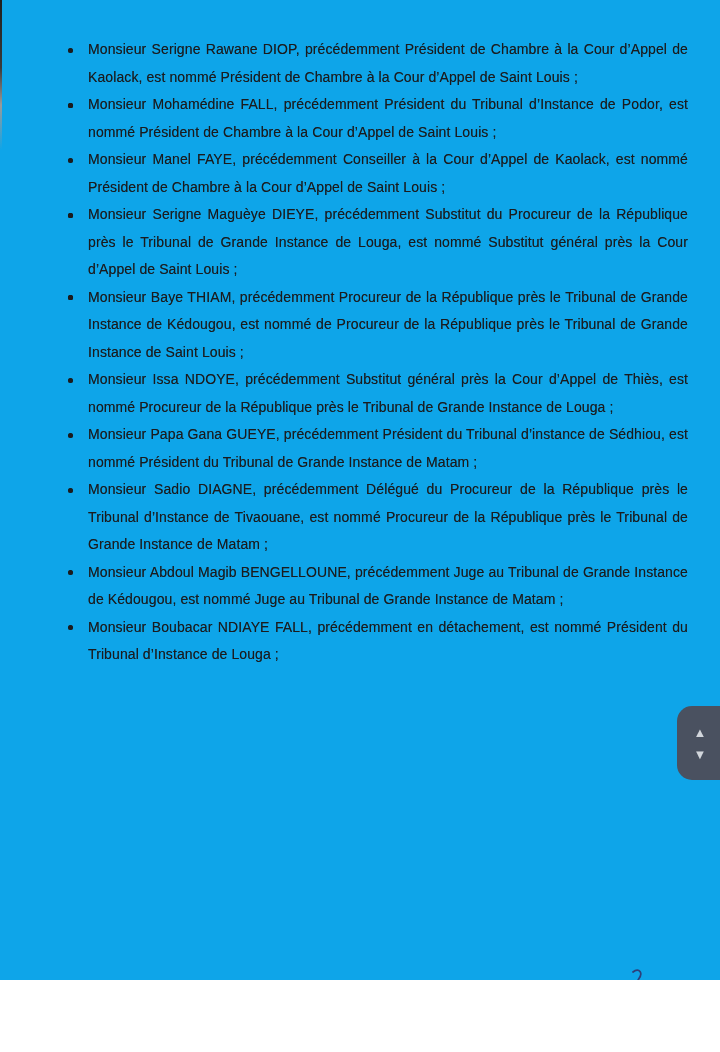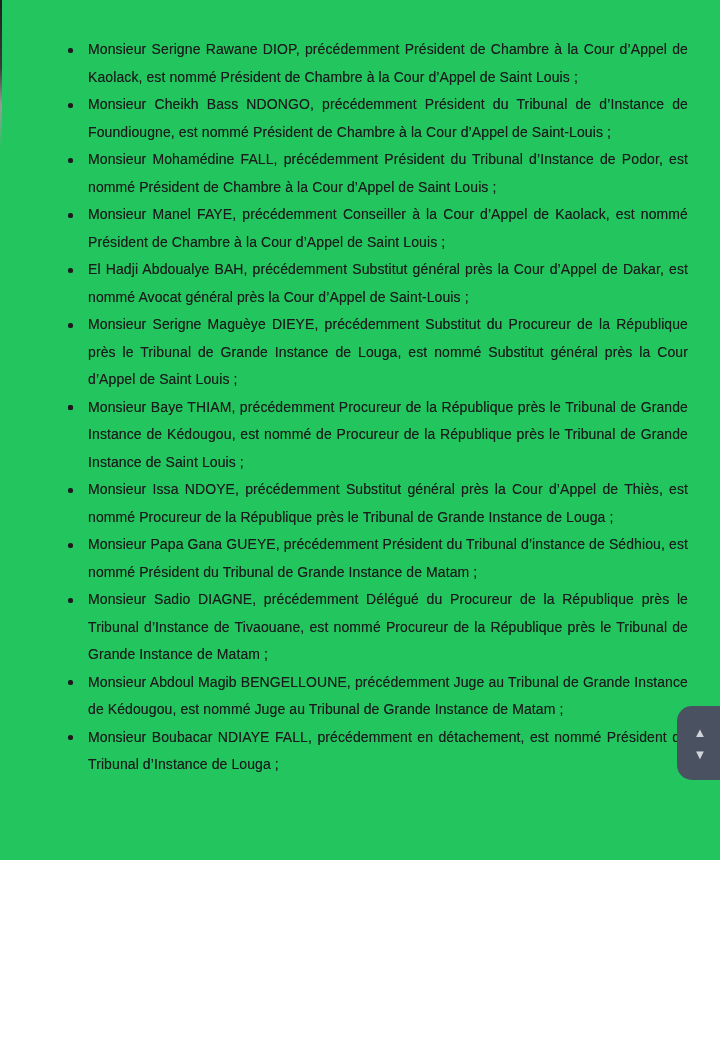--- a/index.html
+++ b/index.html
@@ -3,22 +3,22 @@
 <meta charset="utf-8">
 <style>
   html, body {
     margin: 0;
     padding: 0;
     background: #ffffff;
   }
   .page {
     position: relative;
     width: 720px;
-    height: 860px;
-    background: #22c55e;
+    height: 980px;
+    background: #0ea5e9;
     overflow: hidden;
     font-family: "Liberation Sans", "DejaVu Sans", sans-serif;
     color: #1b1b1d;
   }
   
   .scan-edge {
     position: absolute;
     left: 0;
     top: 0;
     width: 2px;
@@ -100,24 +100,24 @@
 </style>
 </head>
 <body>
 
 <div class="page">
 
   <div class="scan-edge"></div>
 
   <ul class="appointments">
     <li><span class="bullet"></span><span>Monsieur Serigne Rawane DIOP, précédemment Président de Chambre à la Cour d’Appel de Kaolack, est nommé Président de Chambre à la Cour d’Appel de Saint Louis ;</span></li>
-    <li><span class="bullet"></span><span>Monsieur Cheikh Bass NDONGO, précédemment Président du Tribunal de d’Instance de Foundiougne, est nommé Président de Chambre à la Cour d’Appel de Saint-Louis ;</span></li>
+    <li><span class="bullet"></span></li>
     <li><span class="bullet"></span><span>Monsieur Mohamédine FALL, précédemment Président du Tribunal d’Instance de Podor, est nommé Président de Chambre à la Cour d’Appel de Saint Louis ;</span></li>
     <li><span class="bullet"></span><span>Monsieur Manel FAYE, précédemment Conseiller à la Cour d’Appel de Kaolack, est nommé Président de Chambre à la Cour d’Appel de Saint Louis ;</span></li>
-    <li><span class="bullet"></span><span>El Hadji Abdoualye BAH, précédemment Substitut général près la Cour d’Appel de Dakar, est nommé Avocat général près la Cour d’Appel de Saint-Louis ;</span></li>
+    <li><span class="bullet"></span></li>
     <li><span class="bullet"></span><span>Monsieur Serigne Maguèye DIEYE, précédemment Substitut du Procureur de la République près le Tribunal de Grande Instance de Louga, est nommé Substitut général près la Cour d’Appel de Saint Louis ;</span></li>
     <li><span class="bullet"></span></li>
     <li><span class="bullet"></span><span>Monsieur Baye THIAM, précédemment Procureur de la République près le Tribunal de Grande Instance de Kédougou, est nommé de Procureur de la République près le Tribunal de Grande Instance de Saint Louis ;</span></li>
     <li><span class="bullet"></span><span>Monsieur Issa NDOYE, précédemment Substitut général près la Cour d’Appel de Thiès, est nommé Procureur de la République près le Tribunal de Grande Instance de Louga ;</span></li>
     <li><span class="bullet"></span><span>Monsieur Papa Gana GUEYE, précédemment Président du Tribunal d’instance de Sédhiou, est nommé Président du Tribunal de Grande Instance de Matam ;</span></li>
     <li><span class="bullet"></span><span>Monsieur Sadio DIAGNE, précédemment Délégué du Procureur de la République près le Tribunal d’Instance de Tivaouane, est nommé Procureur de la République près le Tribunal de Grande Instance de Matam ;</span></li>
     <li><span class="bullet"></span><span>Monsieur Abdoul Magib BENGELLOUNE, précédemment Juge au Tribunal de Grande Instance de Kédougou, est nommé Juge au Tribunal de Grande Instance de Matam ;</span></li>
     <li><span class="bullet"></span><span>Monsieur Boubacar NDIAYE FALL, précédemment en détachement, est nommé Président du Tribunal d’Instance de Louga ;</span></li>
   </ul>
 

